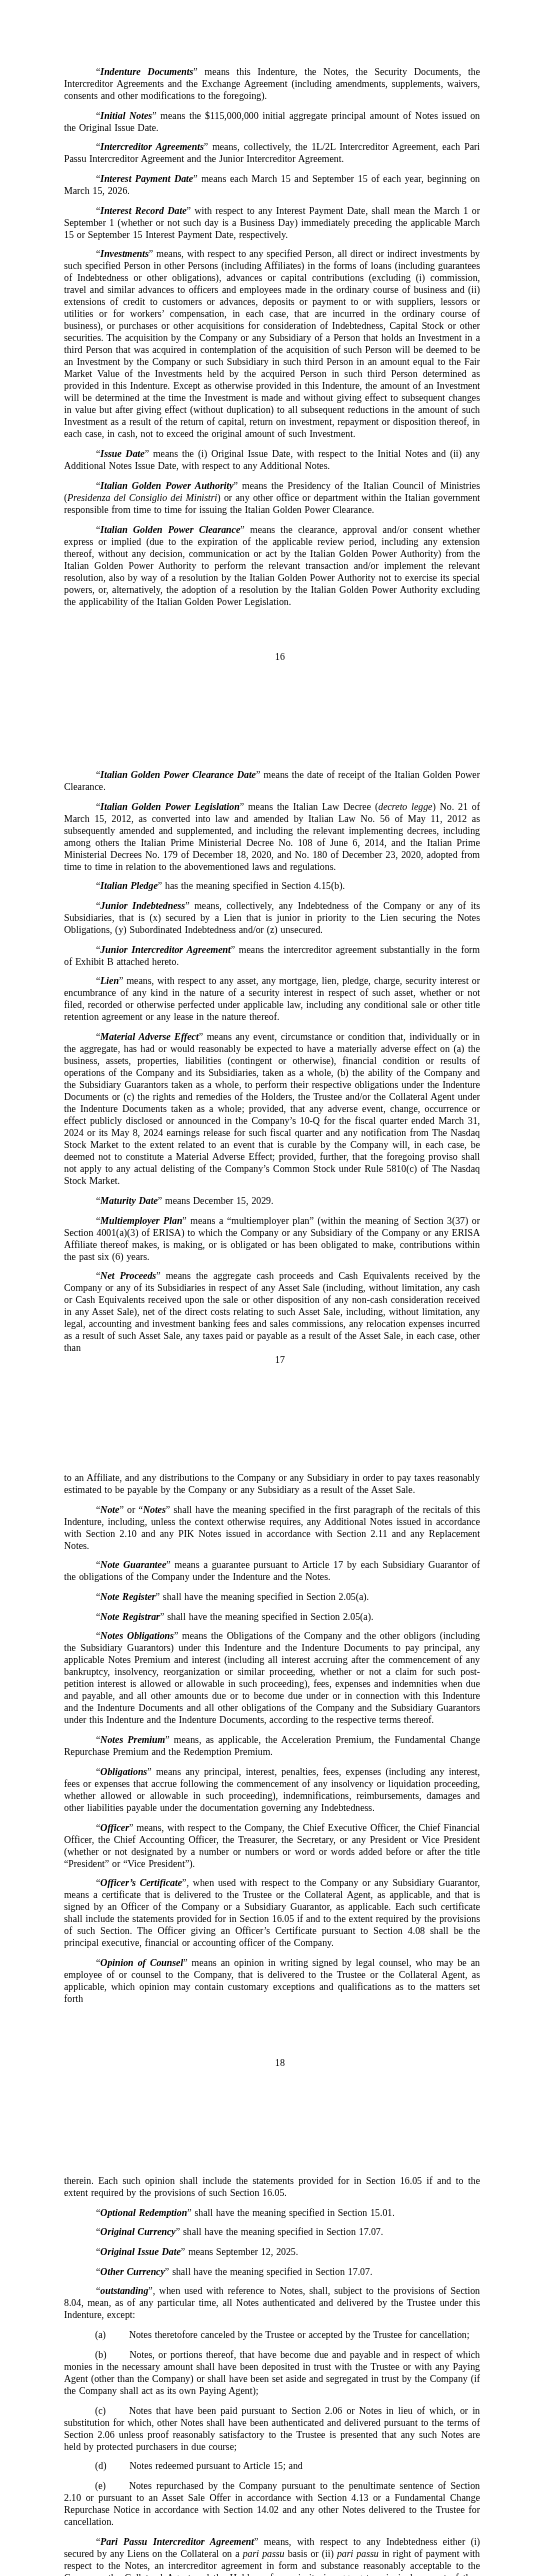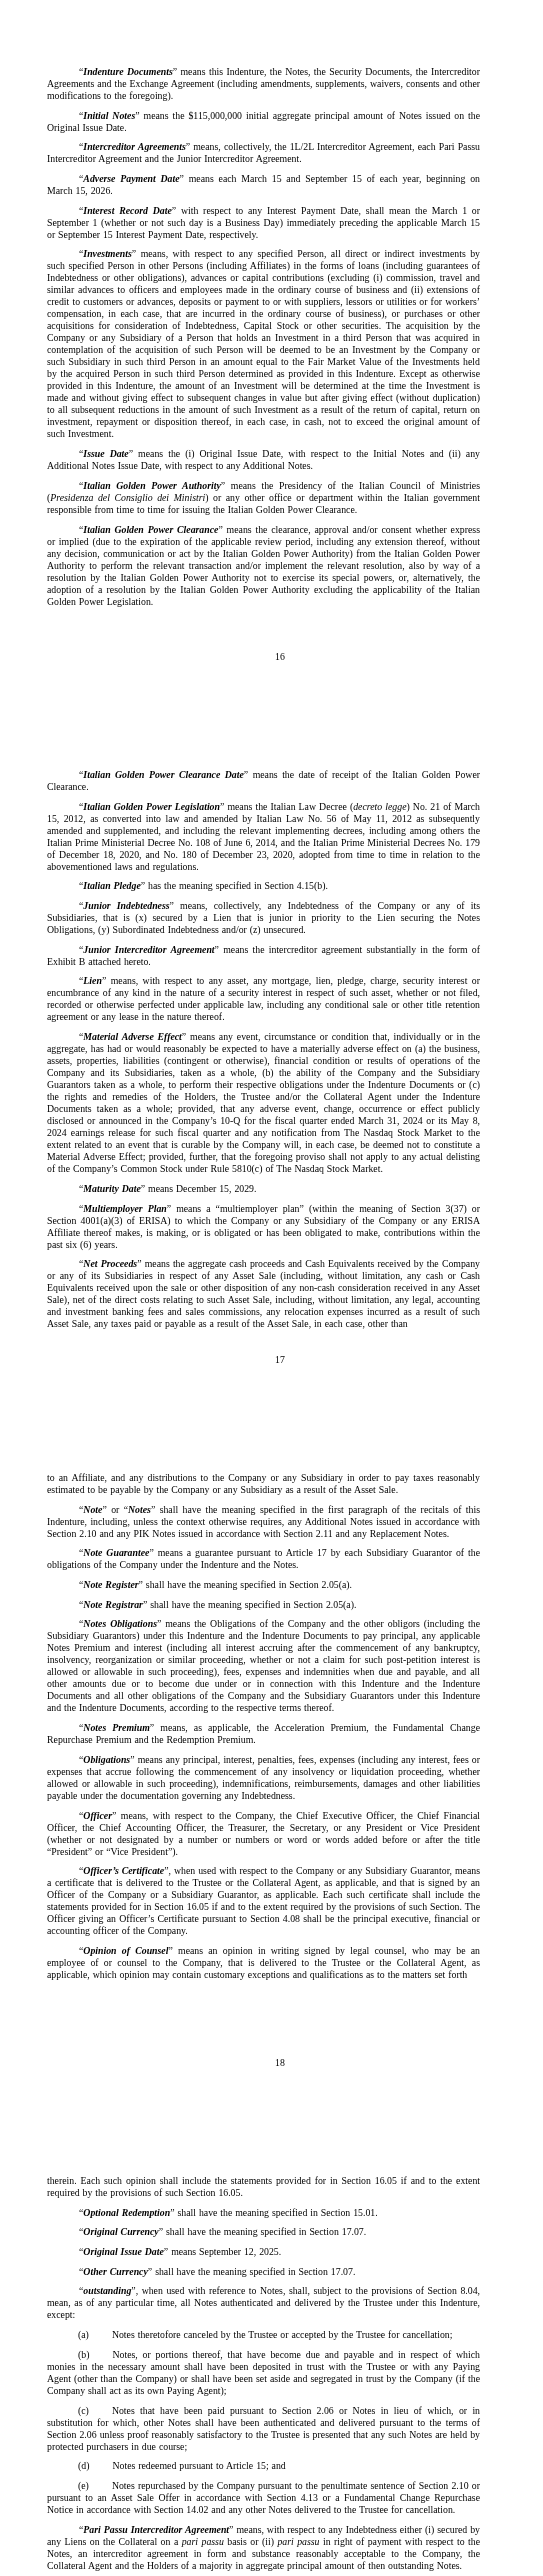--- a/index.html
+++ b/index.html
@@ -8,21 +8,21 @@
     font-family: "Liberation Serif", "DejaVu Serif", serif;
     color: #000000;
     -webkit-font-smoothing: antialiased;
   }
   #document { width: 544px; background: #ffffff; }
   .page {
     position: relative;
     width: 544px;
     height: 703px;
     box-sizing: border-box;
-    padding: 66px 64px 0 47px;
+    padding: 66px 64px 0 64px;
     overflow: hidden;
     background: #ffffff;
   }
   .page p {
     margin: 0 0 7.7px 0;
     font-size: 9.8px;
     line-height: 12px;
     text-align: justify;
     text-indent: 32px;
     word-spacing: 0.5px;
@@ -44,21 +44,21 @@
   }
 </style>
 </head>
 <body>
 
 <div id="document">
     <div class="page">
       <p class="body"><span>“</span><span class="run-b">Indenture Documents</span><span>” means this Indenture, the Notes, the Security Documents, the Intercreditor Agreements and the Exchange Agreement (including amendments, supplements, waivers, consents and other modifications to the foregoing).</span></p>
       <p class="body"><span>“</span><span class="run-b">Initial Notes</span><span>” means the $115,000,000 initial aggregate principal amount of Notes issued on the Original Issue Date.</span></p>
       <p class="body"><span>“</span><span class="run-b">Intercreditor Agreements</span><span>” means, collectively, the 1L/2L Intercreditor Agreement, each Pari Passu Intercreditor Agreement and the Junior Intercreditor Agreement.</span></p>
-      <p class="body"><span>“</span><span class="run-b">Adverse Payment Date</span><span>” means each March 15 and September 15 of each year, beginning on March 15, 2026.</span></p>
+      <p class="body"><span>“</span><span class="run-b">Interest Payment Date</span><span>” means each March 15 and September 15 of each year, beginning on March 15, 2026.</span></p>
       <p class="body"><span>“</span><span class="run-b">Interest Record Date</span><span>” with respect to any Interest Payment Date, shall mean the March 1 or September 1 (whether or not such day is a Business Day) immediately preceding the applicable March 15 or September 15 Interest Payment Date, respectively.</span></p>
       <p class="body"><span>“</span><span class="run-b">Investments</span><span>” means, with respect to any specified Person, all direct or indirect investments by such specified Person in other Persons (including Affiliates) in the forms of loans (including guarantees of Indebtedness or other obligations), advances or capital contributions (excluding (i) commission, travel and similar advances to officers and employees made in the ordinary course of business and (ii) extensions of credit to customers or advances, deposits or payment to or with suppliers, lessors or utilities or for workers’ compensation, in each case, that are incurred in the ordinary course of business), or purchases or other acquisitions for consideration of Indebtedness, Capital Stock or other securities. The acquisition by the Company or any Subsidiary of a Person that holds an Investment in a third Person that was acquired in contemplation of the acquisition of such Person will be deemed to be an Investment by the Company or such Subsidiary in such third Person in an amount equal to the Fair Market Value of the Investments held by the acquired Person in such third Person determined as provided in this Indenture. Except as otherwise provided in this Indenture, the amount of an Investment will be determined at the time the Investment is made and without giving effect to subsequent changes in value but after giving effect (without duplication) to all subsequent reductions in the amount of such Investment as a result of the return of capital, return on investment, repayment or disposition thereof, in each case, in cash, not to exceed the original amount of such Investment.</span></p>
       <p class="body"><span>“</span><span class="run-b">Issue Date</span><span>” means the (i) Original Issue Date, with respect to the Initial Notes and (ii) any Additional Notes Issue Date, with respect to any Additional Notes.</span></p>
       <p class="body"><span>“</span><span class="run-b">Italian Golden Power Authority</span><span>” means the Presidency of the Italian Council of Ministries (</span><span class="run-i">Presidenza del Consiglio dei Ministri</span><span>) or any other office or department within the Italian government responsible from time to time for issuing the Italian Golden Power Clearance.</span></p>
       <p class="body"><span>“</span><span class="run-b">Italian Golden Power Clearance</span><span>” means the clearance, approval and/or consent whether express or implied (due to the expiration of the applicable review period, including any extension thereof, without any decision, communication or act by the Italian Golden Power Authority) from the Italian Golden Power Authority to perform the relevant transaction and/or implement the relevant resolution, also by way of a resolution by the Italian Golden Power Authority not to exercise its special powers, or, alternatively, the adoption of a resolution by the Italian Golden Power Authority excluding the applicability of the Italian Golden Power Legislation.</span></p>
       <div class="pagenum">16</div>
     </div>
     <div class="page">
       <p class="body"><span>“</span><span class="run-b">Italian Golden Power Clearance Date</span><span>” means the date of receipt of the Italian Golden Power Clearance.</span></p>
       <p class="body"><span>“</span><span class="run-b">Italian Golden Power Legislation</span><span>” means the Italian Law Decree (</span><span class="run-i">decreto legge</span><span>) No. 21 of March 15, 2012, as converted into law and amended by Italian Law No. 56 of May 11, 2012 as subsequently amended and supplemented, and including the relevant implementing decrees, including among others the Italian Prime Ministerial Decree No. 108 of June 6, 2014, and the Italian Prime Ministerial Decrees No. 179 of December 18, 2020, and No. 180 of December 23, 2020, adopted from time to time in relation to the abovementioned laws and regulations.</span></p>

